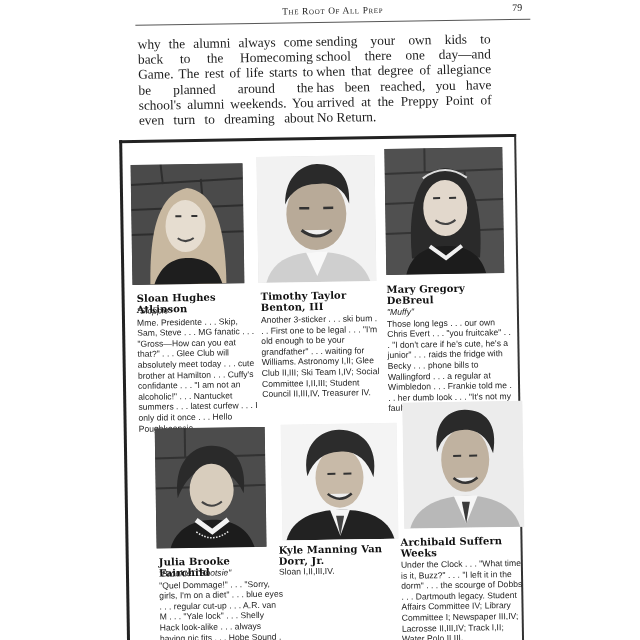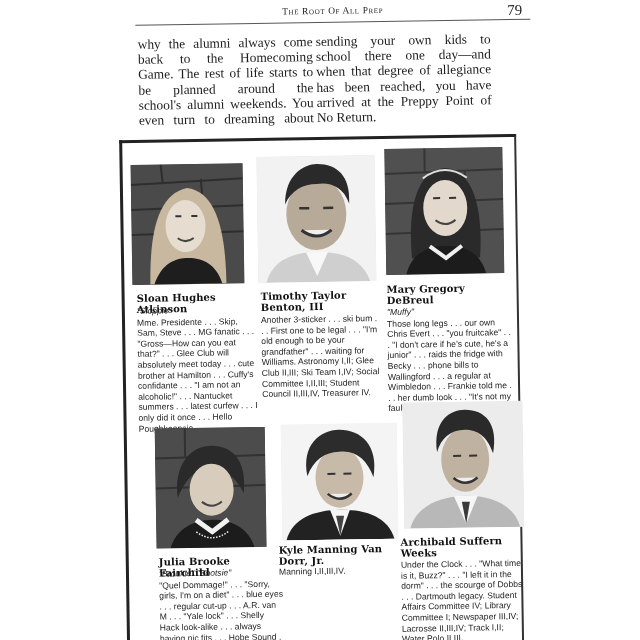--- a/index.html
+++ b/index.html
@@ -3,21 +3,21 @@
 <meta charset="utf-8">
 <style>
   html, body { margin: 0; padding: 0; background: #ffffff; }
   body { width: 640px; height: 640px; position: relative; overflow: hidden; font-family: "Liberation Serif", serif; color: #1a1a1a; }
 
   .page { position: absolute; left: 0; top: 0; width: 640px; height: 640px; transform: rotate(-0.9deg); transform-origin: 320px 320px; }
 
   
   .running-head { position: absolute; left: 140px; top: 2px; width: 395px; height: 20px; border-bottom: 1px solid #555; }
   .running-head .title { position: absolute; left: 0; right: 0; top: 4px; text-align: center; font-size: 9.5px; font-variant: small-caps; letter-spacing: 0.6px; color: #222; }
-  .running-head .folio { position: absolute; right: 8px; top: 3px; font-size: 15px; color: #222; }
+  .running-head .folio { position: absolute; right: 8px; top: 3px; font-size: 10px; color: #222; }
 
   
   .col { position: absolute; top: 34px; width: 175px; font-size: 13.4px; line-height: 15.2px; text-align: justify; color: #1d1d1d; }
   .col .line { display: block; text-align-last: justify; white-space: nowrap; }
   .col .line.last { text-align-last: left; }
   .col-left { left: 142px; }
   .col-right { left: 320px; }
 
   
   .frame { position: absolute; left: 122px; top: 137px; width: 392px; height: 520px; border-left: 3px solid #222; border-top: 3px solid #222; border-right: 2px solid #333; background: #fff; }
@@ -135,21 +135,21 @@
         <path d="M48 86 L58 112 L68 86 Z" fill="#f6f6f6"></path>
         <path d="M54 92 L58 112 L62 92 Z" fill="#444"></path>
         <ellipse cx="58" cy="54" rx="24" ry="30" fill="#c8baa8"></ellipse>
         <path d="M26 52 C20 20 40 6 58 6 C80 6 98 22 92 54 C86 36 74 26 58 28 C44 28 32 36 26 52 Z" fill="#2c2c2c"></path>
         <path d="M46 50 h8 M62 50 h8" stroke="#333" stroke-width="2"></path>
         <path d="M46 70 Q58 80 70 70" stroke="#333" stroke-width="2.5" fill="#eee"></path>
       </svg>
     </div>
     <div class="name" style="left:150px; top:404px; width:125px;">Kyle Manning Van Dorr, Jr.</div>
     <div class="caption" style="left:150px; top:426px; width:124px;">
-      <span>Manning I,II,III,IV.</span>
+      <span>Sloan I,II,III,IV.</span>
     </div>
 
     <div class="photo" style="left:276px; top:264px; width:120px; height:126px; background:#eaeaea;">
       <svg viewBox="0 0 120 126">
         <rect width="120" height="126" fill="#ececec"></rect>
         <path d="M6 126 C12 104 36 94 62 94 C88 94 110 104 116 126 Z" fill="#b8b8b8"></path>
         <path d="M50 94 L62 122 L74 94 Z" fill="#f6f6f6"></path>
         <path d="M58 100 L62 122 L66 100 Z" fill="#3a3a3a"></path>
         <ellipse cx="62" cy="58" rx="24" ry="32" fill="#c0b2a0"></ellipse>
         <path d="M34 50 C30 18 48 8 62 8 C82 8 96 22 90 52 C84 34 74 28 62 28 C48 28 38 36 34 50 Z" fill="#2a2a2a"></path>

